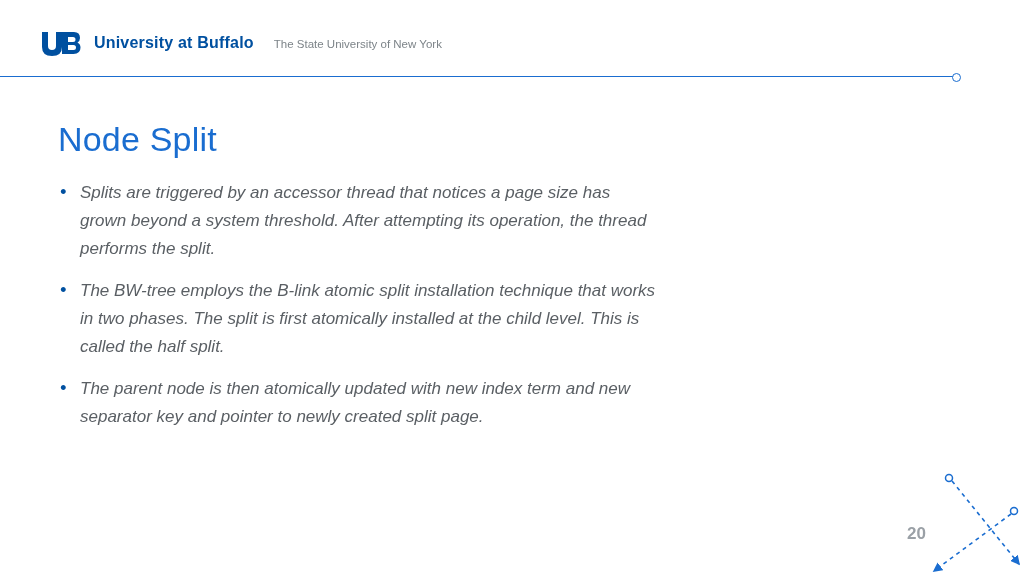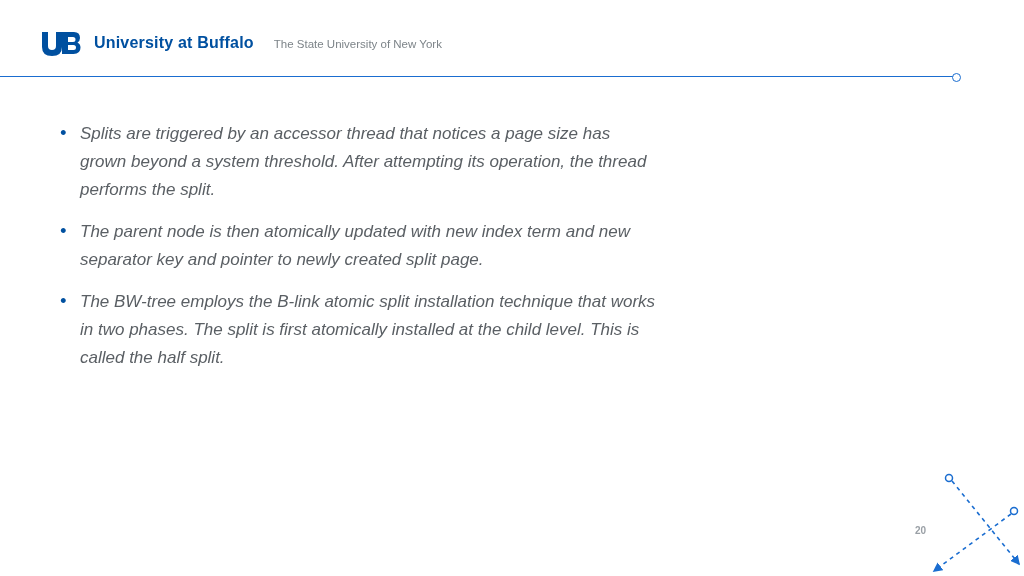--- a/index.html
+++ b/index.html
@@ -93,23 +93,23 @@
     position: absolute;
     left: -18px;
     top: 0;
     color: var(--ub-blue);
     font-size: 18px;
     line-height: 1.55;
   }
   .page-number {
     position: absolute;
     right: 98px;
-    bottom: 40px;
+    bottom: 32px;
     color: var(--page-number);
-    font-size: 10px;
+    font-size: 17px;
     font-weight: 700;
   }
   .corner-deco {
     position: absolute;
     right: 0;
     bottom: 0;
     width: 110px;
     height: 110px;
     pointer-events: none;
   }
@@ -129,24 +129,25 @@
   </div>
   <div class="header-text">
     <span class="uni-name">University at Buffalo</span>
     <span class="suny">The State University of New York</span>
   </div>
 </div>
 
 <div class="divider"></div>
 
 <div class="content">
+  <h1 class="slide-title">Node Split</h1>
   <ul class="bullets">
     <li>Splits are triggered by an accessor thread that notices a page size has grown beyond a system threshold. After attempting its operation, the thread performs the split.</li>
+    <li>The BW-tree employs the B-link atomic split installation technique that works in two phases. The split is first atomically installed at the child level. This is called the half split.</li>
     <li>The parent node is then atomically updated with new index term and new separator key and pointer to newly created split page.</li>
-    <li>The BW-tree employs the B-link atomic split installation technique that works in two phases. The split is first atomically installed at the child level. This is called the half split.</li>
   </ul>
 </div>
 
 <div class="page-number">20</div>
 
 <svg class="corner-deco" viewBox="0 0 110 110">
   <defs>
     <marker id="arrowhead" markerWidth="6" markerHeight="6" refX="5" refY="3" orient="auto">
       <path d="M0,0 L6,3 L0,6 z" fill="#1a6dd0"></path>
     </marker>

